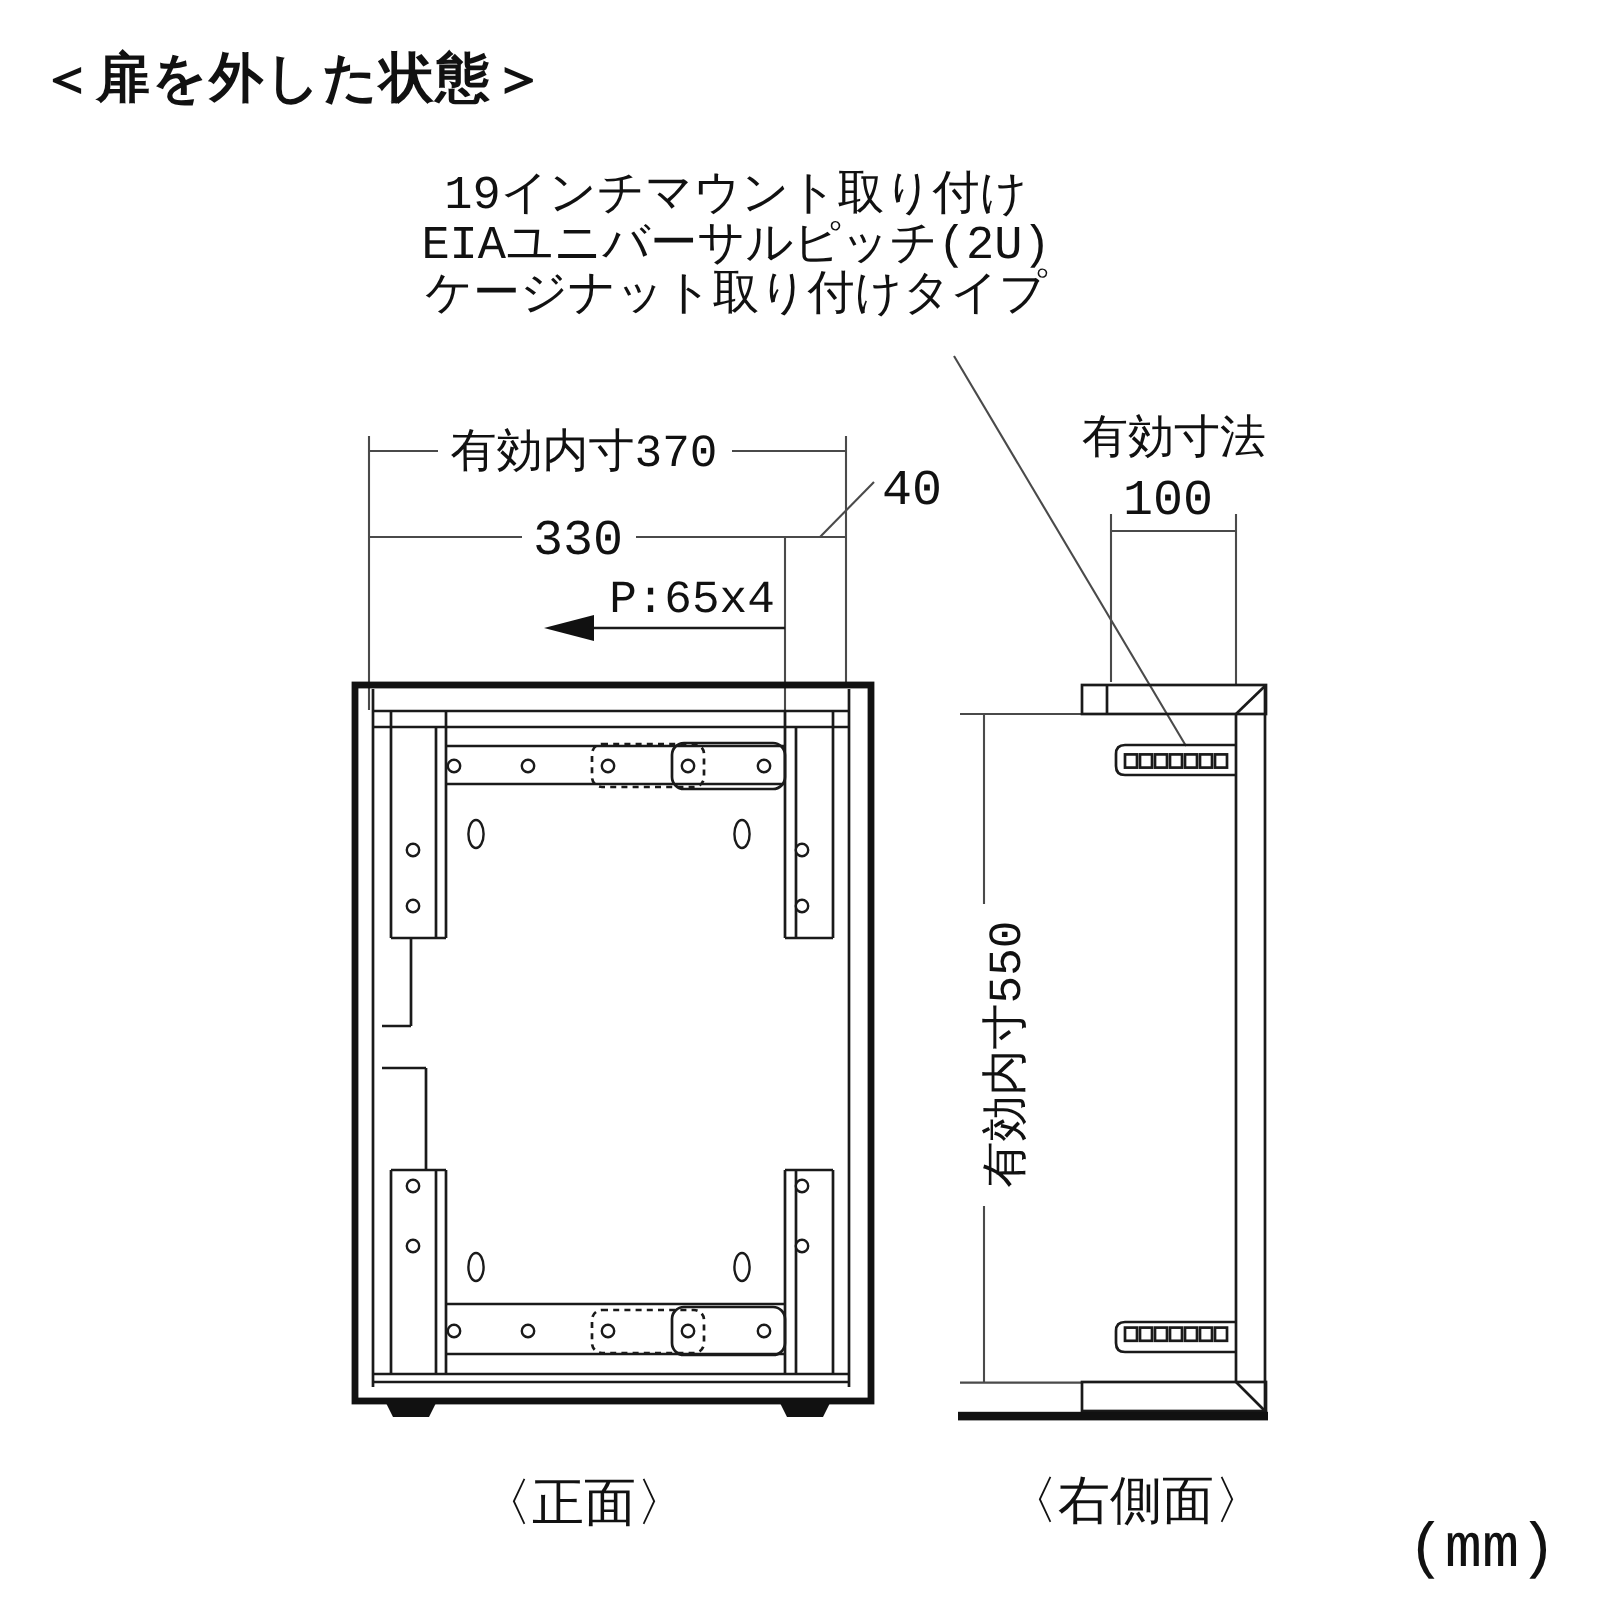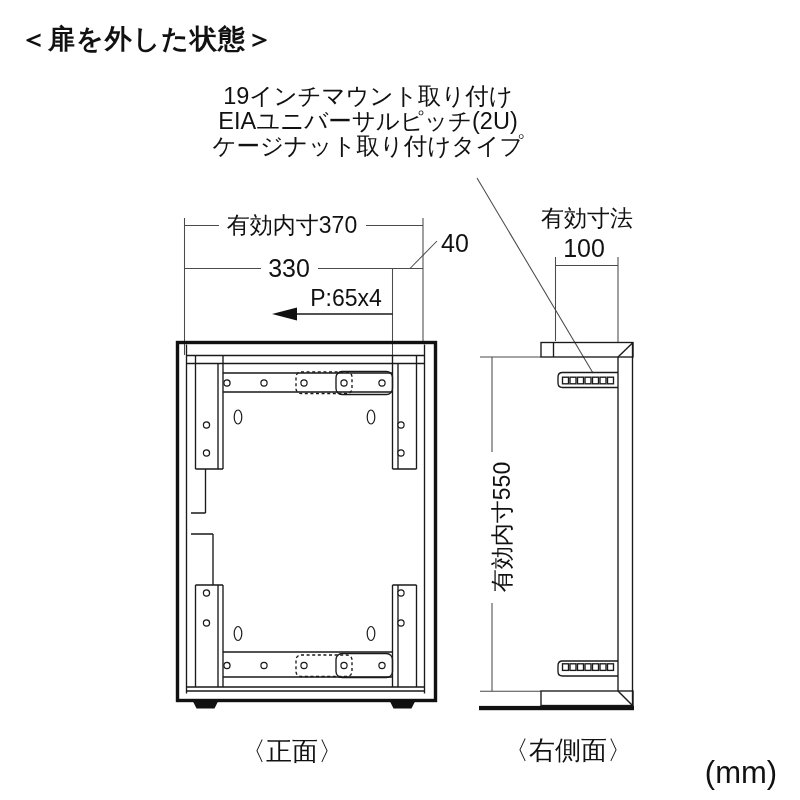--- a/index.html
+++ b/index.html
@@ -1,18 +1,18 @@
 <!DOCTYPE html>
 <html><head>
 <meta charset="utf-8">
 <style>
   html,body{margin:0;padding:0;background:#fff;}
   .canvas{
     position:relative;width:800px;height:800px;background:#ffffff;
-    font-family:Liberation Sans, sans-serif;overflow:hidden;
+    font-family:Liberation Mono, monospace;overflow:hidden;
   }
   svg text{fill:#111;}
   .t-title{font-size:27px;font-weight:bold;letter-spacing:1px;}
   .t-note{font-size:23.5px;}
   .t-dim{font-size:23px;}
   .t-dim-num{font-size:25px;}
   .t-cap{font-size:26px;}
   .t-unit{font-size:31px;}
   .ln{stroke:#1a1a1a;stroke-width:1.35;fill:none;}
   .ln-thin{stroke:#4a4a4a;stroke-width:1.05;fill:none;}

